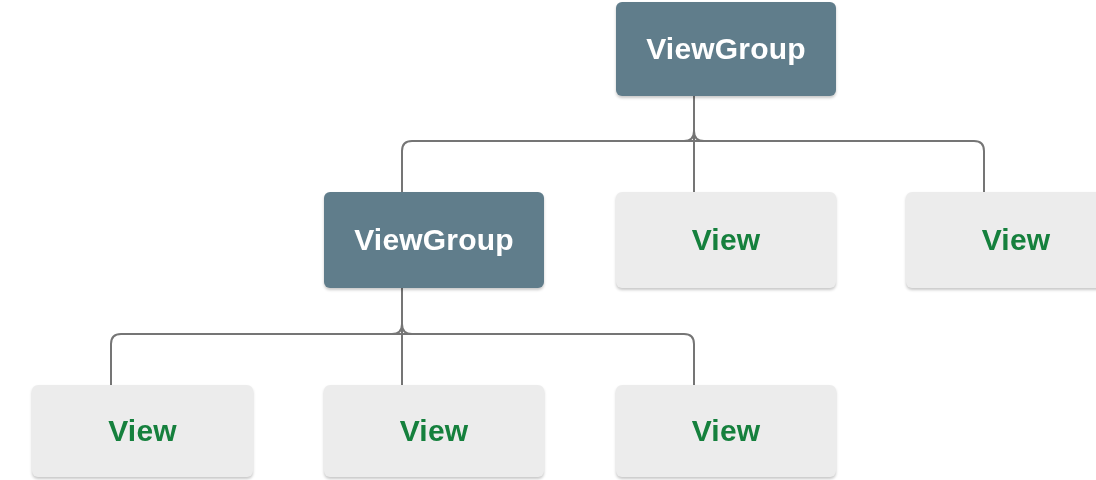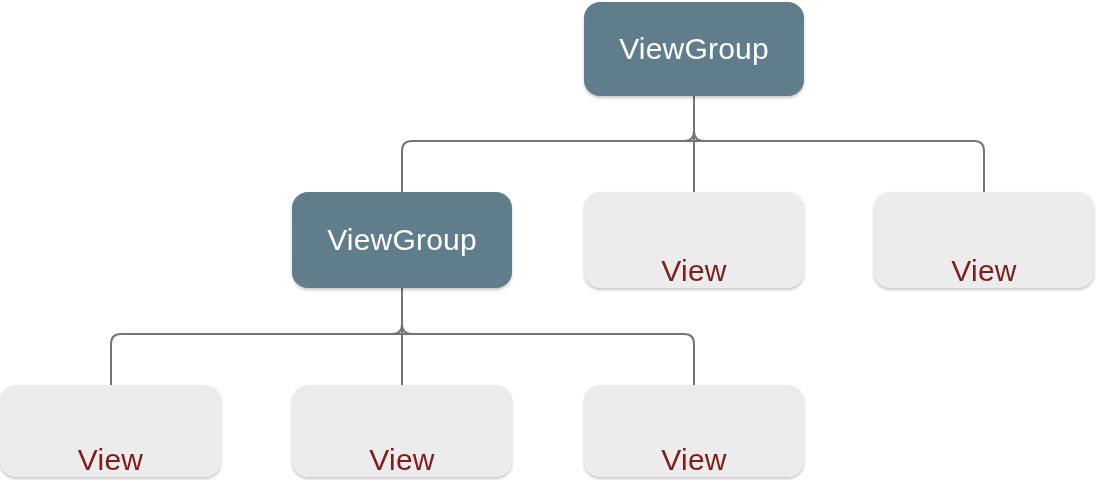--- a/index.html
+++ b/index.html
@@ -27,35 +27,35 @@
     stroke: #757575;
     stroke-width: 2;
     fill: none;
   }
   .node {
     position: absolute;
     z-index: 2;
     display: flex;
     align-items: center;
     justify-content: center;
-    border-radius: 16px;
+    border-radius: 6px;
     box-shadow: 0 2px 3px rgba(0,0,0,0.22);
     font-size: 30px;
-    font-weight: 400;
+    font-weight: 700;
     letter-spacing: 0.2px;
     box-sizing: border-box;
+    margin-left: 32px;
   }
   .node--group {
     background: #607d8b;
     color: #ffffff;
   }
   .node--view {
     background: #ececec;
-    color: #7f1d1d;
-    align-items: flex-end;
+    color: #15803d;
   }
   
   .n-root        { left: 584px; top: 2px;   width: 220px; height: 94px; }
   .n-l2-group    { left: 292px; top: 192px; width: 220px; height: 96px; }
   .n-l2-view1    { left: 584px; top: 192px; width: 220px; height: 96px; }
   .n-l2-view2    { left: 874px; top: 192px; width: 220px; height: 96px; }
   .n-l3-view1    { left: 0px;   top: 385px; width: 221px; height: 92px; }
   .n-l3-view2    { left: 292px; top: 385px; width: 220px; height: 92px; }
   .n-l3-view3    { left: 584px; top: 385px; width: 220px; height: 92px; }
 </style>

